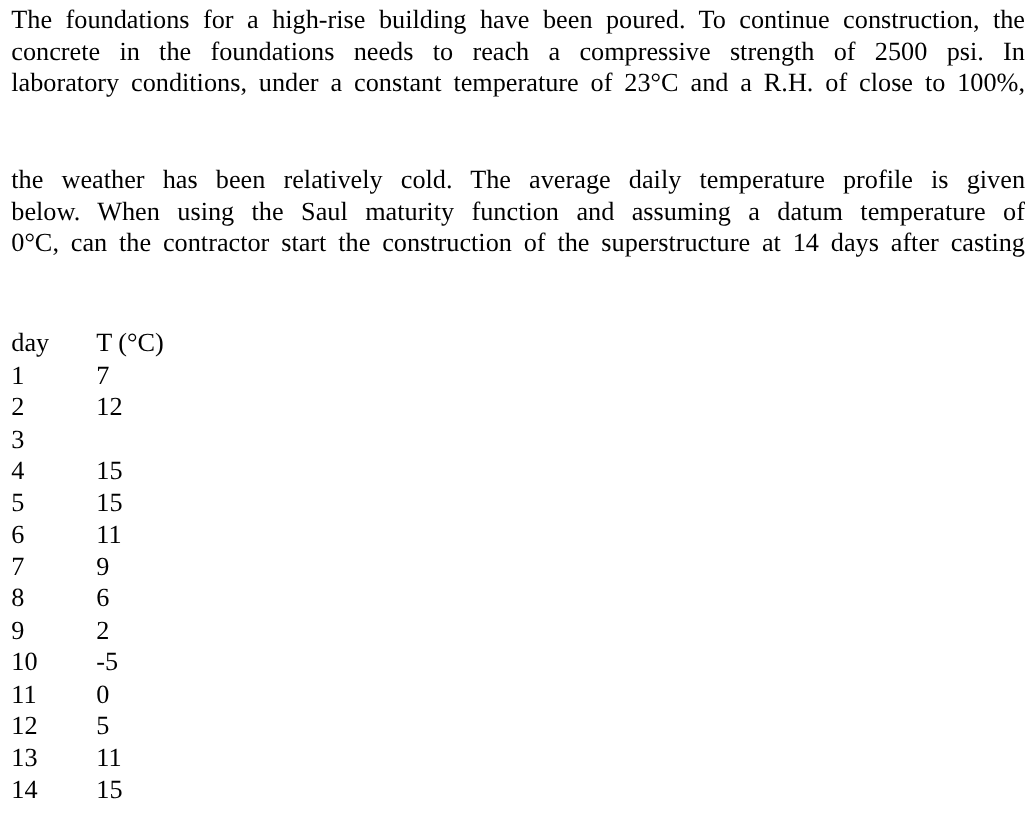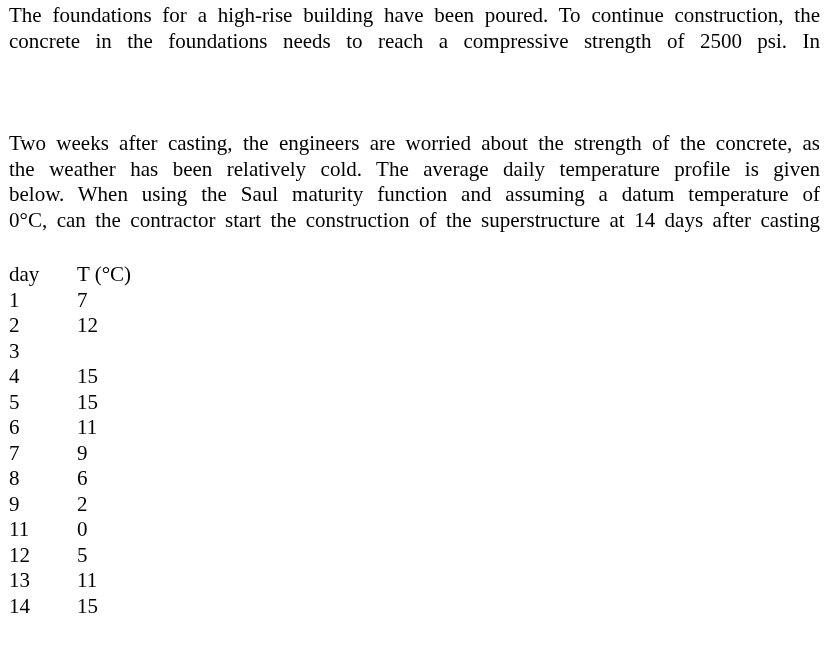--- a/index.html
+++ b/index.html
@@ -21,24 +21,24 @@
   .row { height: 25.5px; line-height: 25.5px; display: flex; align-items: center; }
   .c1 { width: 68px; }
   .c2 { width: 120px; }
 </style>
 </head>
 <body>
 
 <div class="para" id="p1">
   <span class="line just">The foundations for a high-rise building have been poured. To continue construction, the</span>
   <span class="line just">concrete in the foundations needs to reach a compressive strength of 2500 psi. In</span>
+  <span class="line just">laboratory conditions, under a constant temperature of 23°C and a R.H. of close to 100%,</span>
 </div>
 
 <div class="para" id="p2">
-  <span class="line just">Two weeks after casting, the engineers are worried about the strength of the concrete, as</span>
   <span class="line just">the weather has been relatively cold. The average daily temperature profile is given</span>
   <span class="line just">below. When using the Saul maturity function and assuming a datum temperature of</span>
   <span class="line just">0°C, can the contractor start the construction of the superstructure at 14 days after casting</span>
 </div>
 
 <div class="table">
   <div class="row">
     <span class="c1">day</span>
     <span class="c2">T (°C)</span>
   </div>
@@ -71,20 +71,24 @@
     </div>
   <div class="row">
       <span class="c1">8</span>
       <span class="c2">6</span>
     </div>
   <div class="row">
       <span class="c1">9</span>
       <span class="c2">2</span>
     </div>
   <div class="row">
+      <span class="c1">10</span>
+      <span class="c2">-5</span>
+    </div>
+  <div class="row">
       <span class="c1">11</span>
       <span class="c2">0</span>
     </div>
   <div class="row">
       <span class="c1">12</span>
       <span class="c2">5</span>
     </div>
   <div class="row">
       <span class="c1">13</span>
       <span class="c2">11</span>

